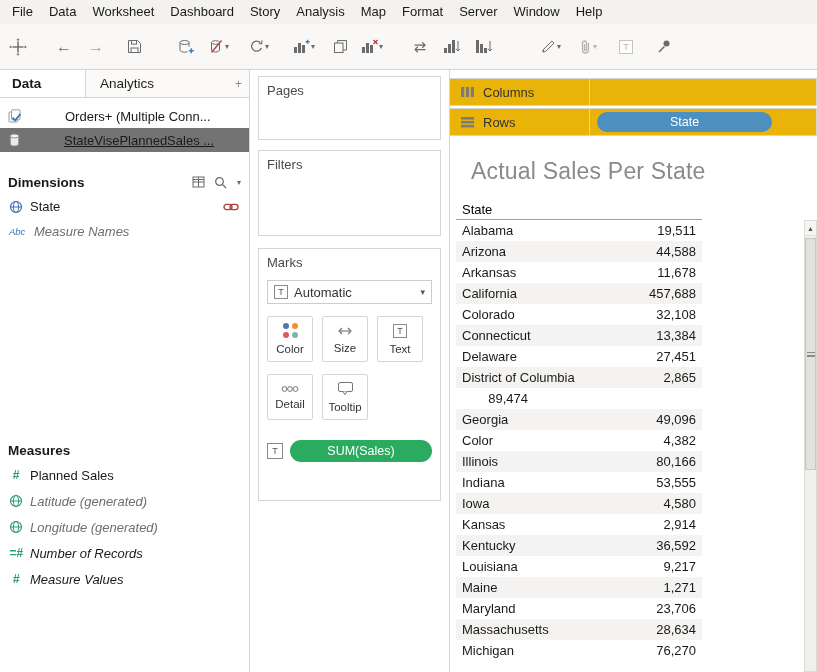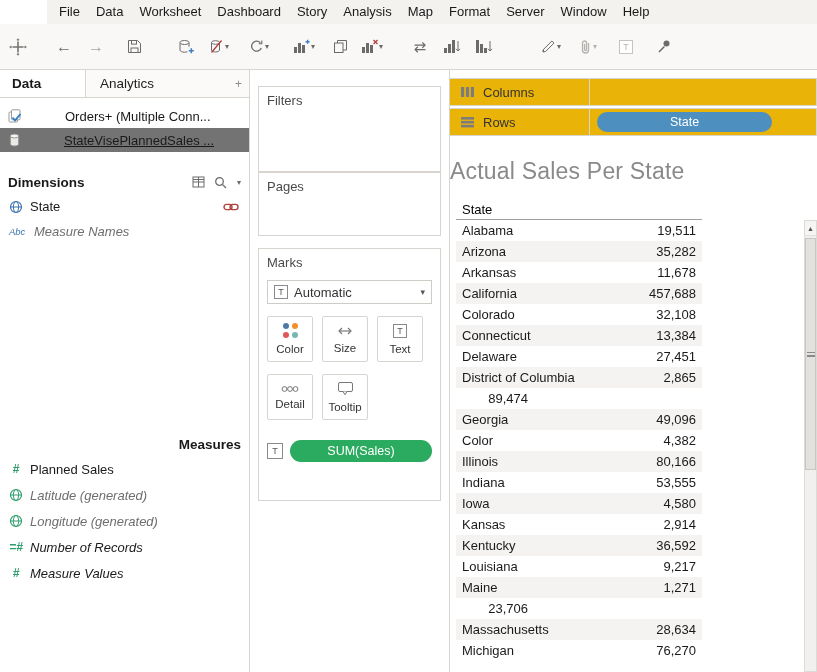--- a/index.html
+++ b/index.html
@@ -1,19 +1,19 @@
 <!DOCTYPE html>
 <html><head>
 <meta charset="utf-8">
 <style>
   *{box-sizing:border-box;margin:0;padding:0;}
   html,body{background:#fff;}
   .app{width:817px;height:672px;font-family:"Liberation Sans",sans-serif;font-size:13px;color:#1a1a1a;background:#fff;position:relative;overflow:hidden;}
   
-  .menubar{height:24px;background:#f4f2ef;display:flex;align-items:center;padding-left:4px;margin-left:47px;}
+  .menubar{height:24px;background:#f4f2ef;display:flex;align-items:center;padding-left:4px;}
   .menu-item{padding:0 8px;line-height:24px;cursor:default;white-space:nowrap;}
   
   .toolbar{height:46px;background:#f9f8f6;border-bottom:1px solid #d8d5d1;display:flex;align-items:center;padding:0 6px;}
   .tbtn{height:30px;min-width:24px;display:flex;align-items:center;justify-content:center;padding:0 3px;color:#6b6b6b;}
   .caret{font-size:8px;color:#6b6b6b;margin-left:1px;align-self:center;}
   .glyph{font-size:16px;line-height:1;}
   .glyph.dim{color:#a8a6a3;}
   .boxT{display:inline-flex;align-items:center;justify-content:center;width:14px;height:14px;border:1px solid #8a8a8a;font-size:9px;color:#555;background:#fff;flex:none;}
   .boxT.dim{border-color:#c6c4c0;color:#b5b3b0;}
   
@@ -21,21 +21,21 @@
   .left-panel{width:250px;border-right:1px solid #d8d5d1;display:flex;flex-direction:column;background:#fff;}
   .pane-tabs{height:28px;border-bottom:1px solid #d8d5d1;display:flex;align-items:stretch;}
   .tab-data{width:86px;display:flex;align-items:center;padding-left:12px;font-size:13.5px;font-weight:bold;background:#fff;border-right:1px solid #d8d5d1;}
   .tab-analytics{flex:1;display:flex;align-items:center;padding-left:14px;font-size:13.5px;color:#222;background:#fbfaf8;}
   .pane-pin{margin-left:auto;margin-right:7px;color:#8a8a8a;font-size:12px;}
   .ds-list{padding:6px 0 4px;}
   .ds-row{height:24px;display:flex;align-items:center;gap:6px;padding-left:8px;}
   .ds-row.selected{background:#737373;text-decoration:underline;}
   .ds-label{white-space:nowrap;overflow:hidden;margin-left:37px;}
   .section-header{display:flex;align-items:center;padding:0 8px;height:24px;margin-top:14px;}
-  .section-header.mt0{margin-top:2px;justify-content:flex-end;}
+  .section-header.mt0{margin-top:8px;}
   .section-title{font-weight:bold;font-size:13.5px;}
   .hdr-icons{margin-left:auto;display:flex;align-items:center;gap:9px;color:#6b6b6b;}
   .field-row{height:25px;display:flex;align-items:center;gap:7px;padding-left:9px;}
   .measure-row{height:26px;}
   .field-label{font-size:13px;}
   .italic{font-style:italic;}
   .muted{color:#6e6e6e;}
   .link-icon{margin-left:auto;margin-right:10px;}
   .hash{font-weight:bold;font-size:12px;width:14px;text-align:center;flex:none;}
   .hash.green{color:#2f9e6e;}
@@ -58,21 +58,21 @@
   .pill{height:22px;border-radius:11px;color:#fff;display:flex;align-items:center;justify-content:center;font-size:12.5px;white-space:nowrap;}
   .pill-green{width:142px;background:#2bab5f;}
   .pill-blue{width:175px;background:#4d8fbe;height:20px;border-radius:10px;}
   
   .right-panel{flex:1;display:flex;flex-direction:column;padding-top:8px;background:#fff;min-width:0;}
   .shelf-row{height:28px;border:1px solid #d8d5d1;border-left:none;display:flex;align-items:center;background:#eab308;}
   .shelf-row.rows{margin-top:2px;}
   .shelf-label{width:140px;height:100%;border-right:1px solid #d8d5d1;display:flex;align-items:center;gap:8px;padding-left:10px;color:#333;}
   .shelf-area{flex:1;display:flex;align-items:center;padding-left:7px;min-width:0;}
   .sheet{flex:1;position:relative;overflow:hidden;}
-  .sheet-title{margin:22px 0 0 0;font-size:23px;color:#8a8a8a;letter-spacing:.2px;}
+  .sheet-title{margin:22px 0 0 21px;font-size:23px;color:#8a8a8a;letter-spacing:.2px;}
   .ttable{margin:14px 0 0 6px;width:246px;}
   .thead{height:21px;line-height:21px;padding-left:6px;border-bottom:1px solid #9f9f9f;color:#000;}
   .trow{height:21px;display:flex;align-items:center;}
   .trow.band{background:#f4f3f1;}
   .tstate{flex:1;padding-left:6px;white-space:nowrap;}
   .tval{width:78px;text-align:right;padding-right:6px;}
   .vscroll{position:absolute;right:0;top:84px;bottom:0;width:13px;background:#f1f0ee;border:1px solid #dddbd8;}
   .scroll-up{height:15px;display:flex;align-items:center;justify-content:center;font-size:7px;color:#555;border-bottom:1px solid #e2e0dd;background:#f6f5f3;}
   .scroll-thumb{position:absolute;top:17px;left:0;right:0;height:232px;background:#e3e1de;border:1px solid #c8c6c2;display:flex;align-items:center;justify-content:center;}
   .grip{width:8px;height:5px;border-top:1px solid #8a8a8a;border-bottom:1px solid #8a8a8a;position:relative;}
@@ -302,25 +302,25 @@
         <span class="hash green italic">=#</span>
         <span class="field-label italic">Number of Records</span>
       </div>
       <div class="field-row measure-row">
         <span class="hash green italic">#</span>
         <span class="field-label italic">Measure Values</span>
       </div>
     </div>
 
     <div class="mid-panel">
+      <div class="card card-pages">
+        <div class="card-label">Pages</div>
+      </div>
       <div class="card card-filters">
         <div class="card-label">Filters</div>
-      </div>
-      <div class="card card-pages">
-        <div class="card-label">Pages</div>
       </div>
       <div class="card card-marks">
         <div class="card-label">Marks</div>
         <div class="mark-dropdown">
           <span class="boxT">T</span>
           <span>Automatic</span>
           <span class="dd-caret">▾</span>
         </div>
         <div class="mark-btn-row">
           <div class="mark-btn">
@@ -399,21 +399,21 @@
         <div class="sheet-title">Actual Sales Per State</div>
         <div class="ttable">
           <div class="thead">State</div>
           <div>
               <div class="trow">
                 <span class="tstate">Alabama</span>
                 <span class="tval">19,511</span>
               </div>
               <div class="trow band">
                 <span class="tstate">Arizona</span>
-                <span class="tval">35,282</span>
+                <span class="tval">44,588</span>
               </div>
               <div class="trow">
                 <span class="tstate">Arkansas</span>
                 <span class="tval">11,678</span>
               </div>
               <div class="trow band">
                 <span class="tstate">California</span>
                 <span class="tval">457,688</span>
               </div>
               <div class="trow">
@@ -465,20 +465,21 @@
               </div>
               <div class="trow">
                 <span class="tstate">Louisiana</span>
                 <span class="tval">9,217</span>
               </div>
               <div class="trow band">
                 <span class="tstate">Maine</span>
                 <span class="tval">1,271</span>
               </div>
               <div class="trow">
+                <span class="tstate">Maryland</span>
                 <span class="tval">23,706</span>
               </div>
               <div class="trow band">
                 <span class="tstate">Massachusetts</span>
                 <span class="tval">28,634</span>
               </div>
               <div class="trow">
                 <span class="tstate">Michigan</span>
                 <span class="tval">76,270</span>
               </div>

